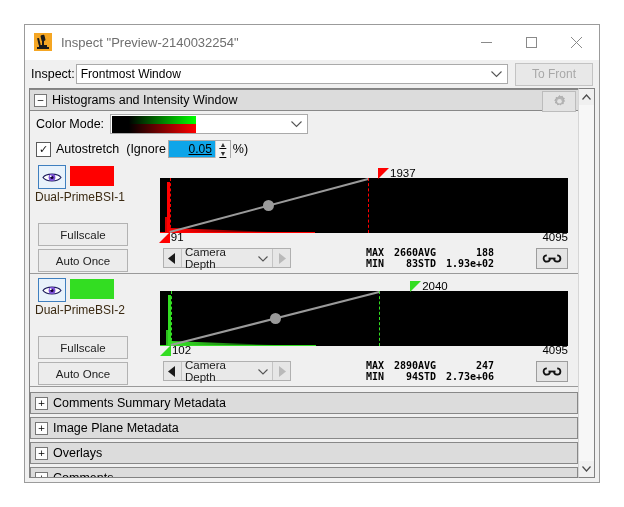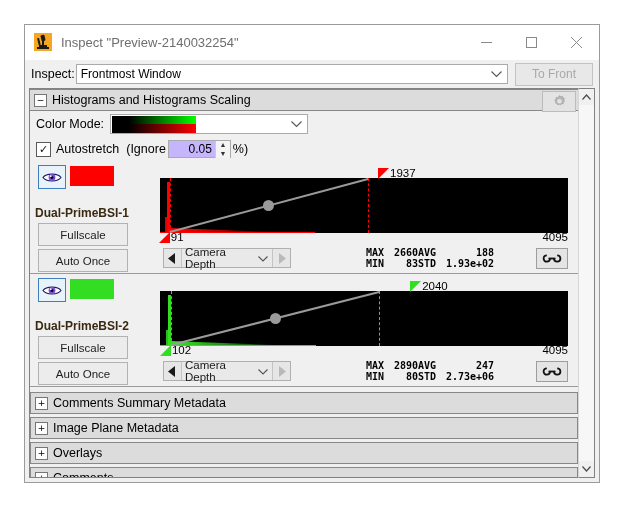--- a/index.html
+++ b/index.html
@@ -101,22 +101,22 @@
   .cm-combo .chev{margin-left:auto;margin-right:5px;color:#444;}
   
   .as-row{height:24px;display:flex;align-items:center;padding-left:6px;flex:0 0 auto;background:#f0f0f0;}
   .chk{
     width:13px;height:13px;border:1px solid #5a5a5a;background:#fff;
     display:inline-flex;align-items:center;justify-content:center;margin-right:5px;
     font-size:11px;line-height:1;color:#111;font-family:"DejaVu Sans", sans-serif;
   }
   .as-text{font-size:12.5px;}
   .spin{
-    width:63px;height:18px;border:1px solid #aaa;background:#c4b5fd;
-    display:flex;align-items:center;box-sizing:border-box;margin:0 2px;
+    width:63px;height:18px;border:1px solid #aaa;background:#0ea5e9;
+    display:flex;align-items:center;box-sizing:border-box;margin:0 2px;text-decoration:underline;
   }
   .spin-val{flex:1 1 auto;text-align:right;padding-right:3px;font-size:12px;}
   .spin-btns{
     width:14px;height:17px;border-left:1px solid #ccc;flex:0 0 auto;
     display:flex;flex-direction:column;background:#f4f4f4;
   }
   .spin-btns span{flex:1 1 0;display:flex;align-items:center;justify-content:center;font-size:7px;color:#333;line-height:1;}
   .as-paren{font-size:12.5px;}
   
   .chan{
@@ -124,21 +124,21 @@
     height:112px;border-bottom:1px solid #9a9a9a;
   }
   .chan-left{position:absolute;left:0;top:0;width:108px;height:100%;}
   .eye-box{
     position:absolute;left:8px;top:4px;width:26px;height:22px;
     border:1px solid #3f7fbf;background:#e8f2fb;
     display:flex;align-items:center;justify-content:center;
   }
   .col-swatch{position:absolute;left:40px;top:5px;width:44px;height:20px;border:0;}
   .chan-name{
-    position:absolute;left:5px;top:45px;font-size:12px;font-weight:bold;
+    position:absolute;left:5px;top:29px;font-size:12px;font-weight:normal;
     color:#3b2a12;white-space:nowrap;
   }
   .sq-btn{
     position:absolute;left:8px;width:88px;height:21px;
     background:#ececec;border:1px solid #b2b2b2;
     display:flex;align-items:center;justify-content:center;font-size:11.5px;color:#222;
   }
   .btn-fullscale{top:62px;}
   .btn-autoonce{top:88px;}
   
@@ -245,21 +245,21 @@
     </span>
     <span class="tofront">To Front</span>
   </div>
 
   <div class="body-wrap">
 
     <div class="content">
 
       <div class="sect-head">
         <span class="expander">−</span>
-        <span>Histograms and Histograms Scaling</span>
+        <span>Histograms and Intensity Window</span>
         <span class="gear-btn">
           <svg width="15" height="15" viewBox="0 0 15 15">
             <g fill="#b5b5b5" stroke="#9d9d9d" stroke-width="0.6">
               <path d="M7.5 1.6l1.3 1.1 1.6-.5.4 1.6 1.6.5-.7 1.5.9 1.4-1.4.9.1 1.7-1.7-.2-1 1.4-1.4-.9-1.5.8-.6-1.6-1.7-.3.4-1.6-1.1-1.3 1.4-1 0-1.7 1.7.3z"></path>
             </g>
             <circle cx="7.5" cy="7.3" r="2.3" fill="#e3e3e3"></circle>
           </svg>
         </span>
       </div>
 
@@ -449,21 +449,21 @@
           <table>
             <tbody>
                 <tr>
               <td class="td-lbl">MAX</td>
               <td class="td-num">2890</td>
               <td class="td-lbl">AVG</td>
               <td class="td-num2">247</td>
             </tr>
             <tr>
               <td class="td-lbl">MIN</td>
-              <td class="td-num">80</td>
+              <td class="td-num">94</td>
               <td class="td-lbl">STD</td>
               <td class="td-num2">2.73e+06</td>
             </tr>
           </tbody>
             </table>
         </div>
 
         <span class="link-btn" style="top:87px;">
           <svg width="20" height="11" viewBox="0 0 20 11">
             <g fill="none" stroke="#111" stroke-width="1.8">

